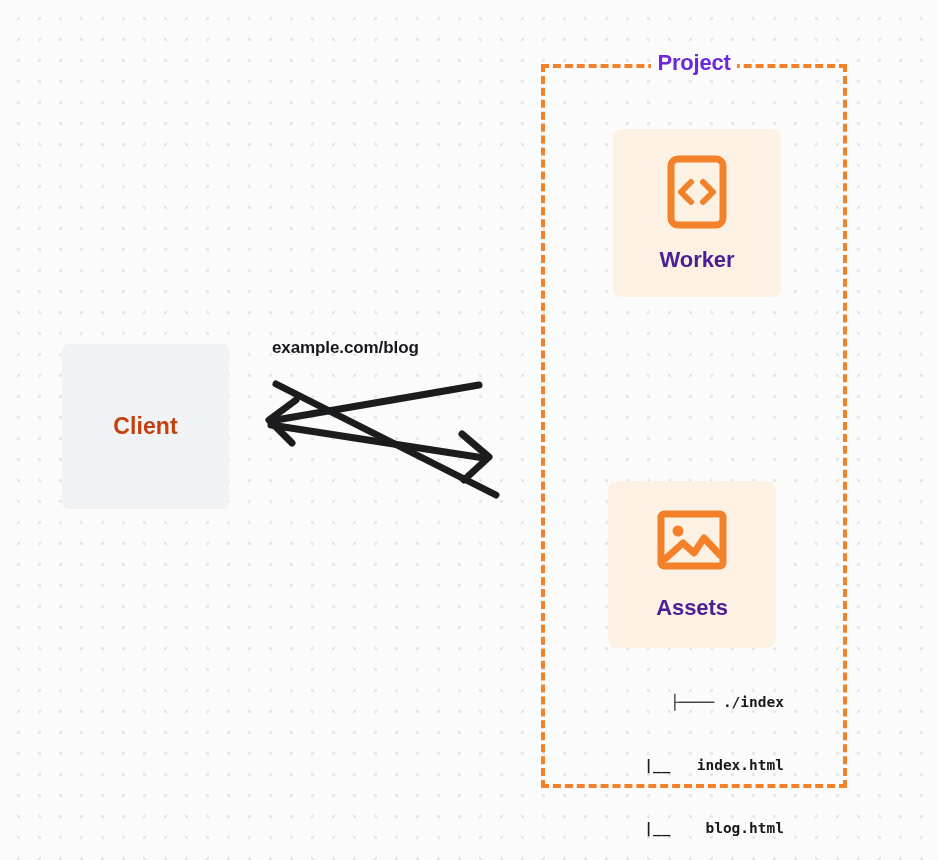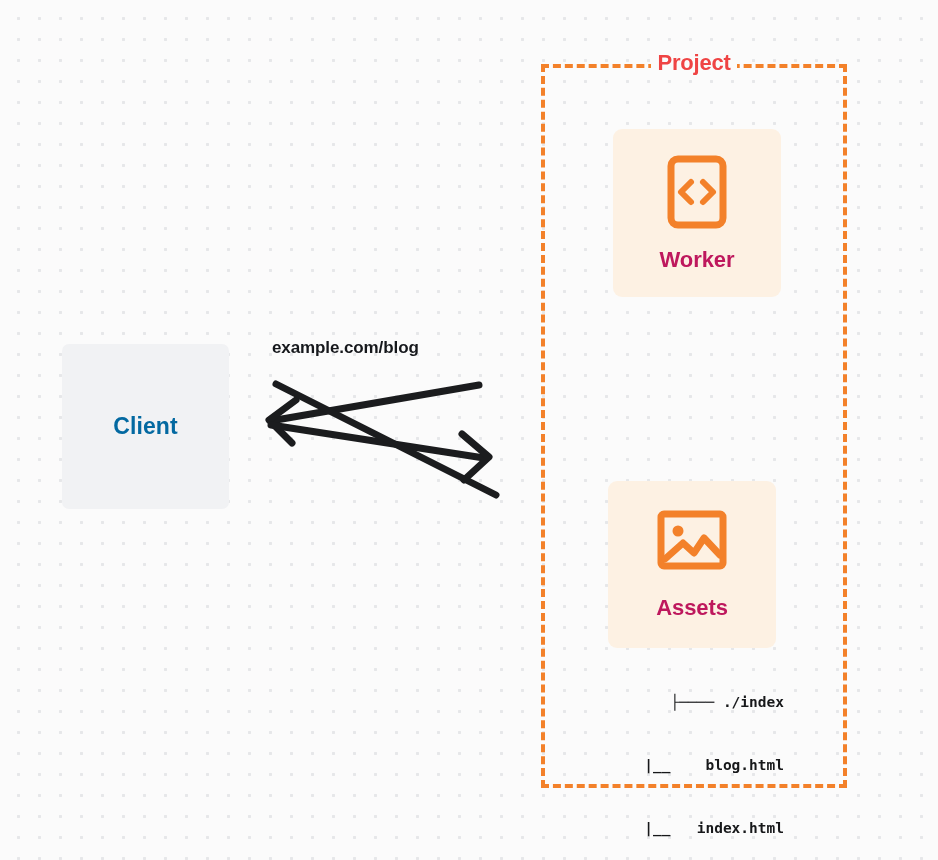--- a/index.html
+++ b/index.html
@@ -35,21 +35,21 @@
     height: 165px;
     background: #f1f2f4;
     border-radius: 7px;
     display: flex;
     align-items: center;
     justify-content: center;
   }
   #client-node .node-label {
     font-size: 23px;
     font-weight: bold;
-    color: #0369a1;
+    color: #c2410c;
     letter-spacing: 0.1px;
   }
 
   
   #request-label {
     position: absolute;
     left: 272px;
     top: 338px;
     font-size: 17px;
     font-weight: bold;
@@ -80,21 +80,21 @@
     background: transparent;
   }
   #project-title {
     position: absolute;
     left: 541px;
     top: 50px;
     width: 306px;
     text-align: center;
     font-size: 22px;
     font-weight: bold;
-    color: #ef4444;
+    color: #6d28d9;
     letter-spacing: -0.2px;
   }
   #project-title span {
     background: #fbfbfb;
     padding: 0 6px;
   }
 
   
   .service-card {
     position: absolute;
@@ -118,21 +118,21 @@
     gap: 7px;
   }
   .service-card .card-icon {
     display: block;
     line-height: 0;
   }
   .service-card .card-label {
     margin-top: 17px;
     font-size: 22px;
     font-weight: bold;
-    color: #be185d;
+    color: #4c1d95;
     letter-spacing: -0.1px;
   }
 
   
   #asset-tree {
     position: absolute;
     left: 560px;
     top: 650px;
     width: 224px;
     font-family: "DejaVu Sans Mono", "Liberation Mono", monospace;
@@ -197,18 +197,18 @@
         <rect x="4" y="5" width="62" height="52" rx="3" ry="3" fill="none" stroke="#f3812a" stroke-width="7"></rect>
         <circle cx="21" cy="22" r="5.5" fill="#f3812a"></circle>
         <polyline points="8,50 26,34 37,44 47,29 63,46" fill="none" stroke="#f3812a" stroke-width="7" stroke-linecap="round" stroke-linejoin="round"></polyline>
       </svg>
     </span>
     <span class="card-label">Assets</span>
   </div>
 
   <div id="asset-tree">
     <span class="tree-row">├──── ./index</span>
+    <span class="tree-row">    |__   index.html</span>
     <span class="tree-row">    |__    blog.html</span>
-    <span class="tree-row">    |__   index.html</span>
     
   </div>
 
 </div>
 
 </body></html>

